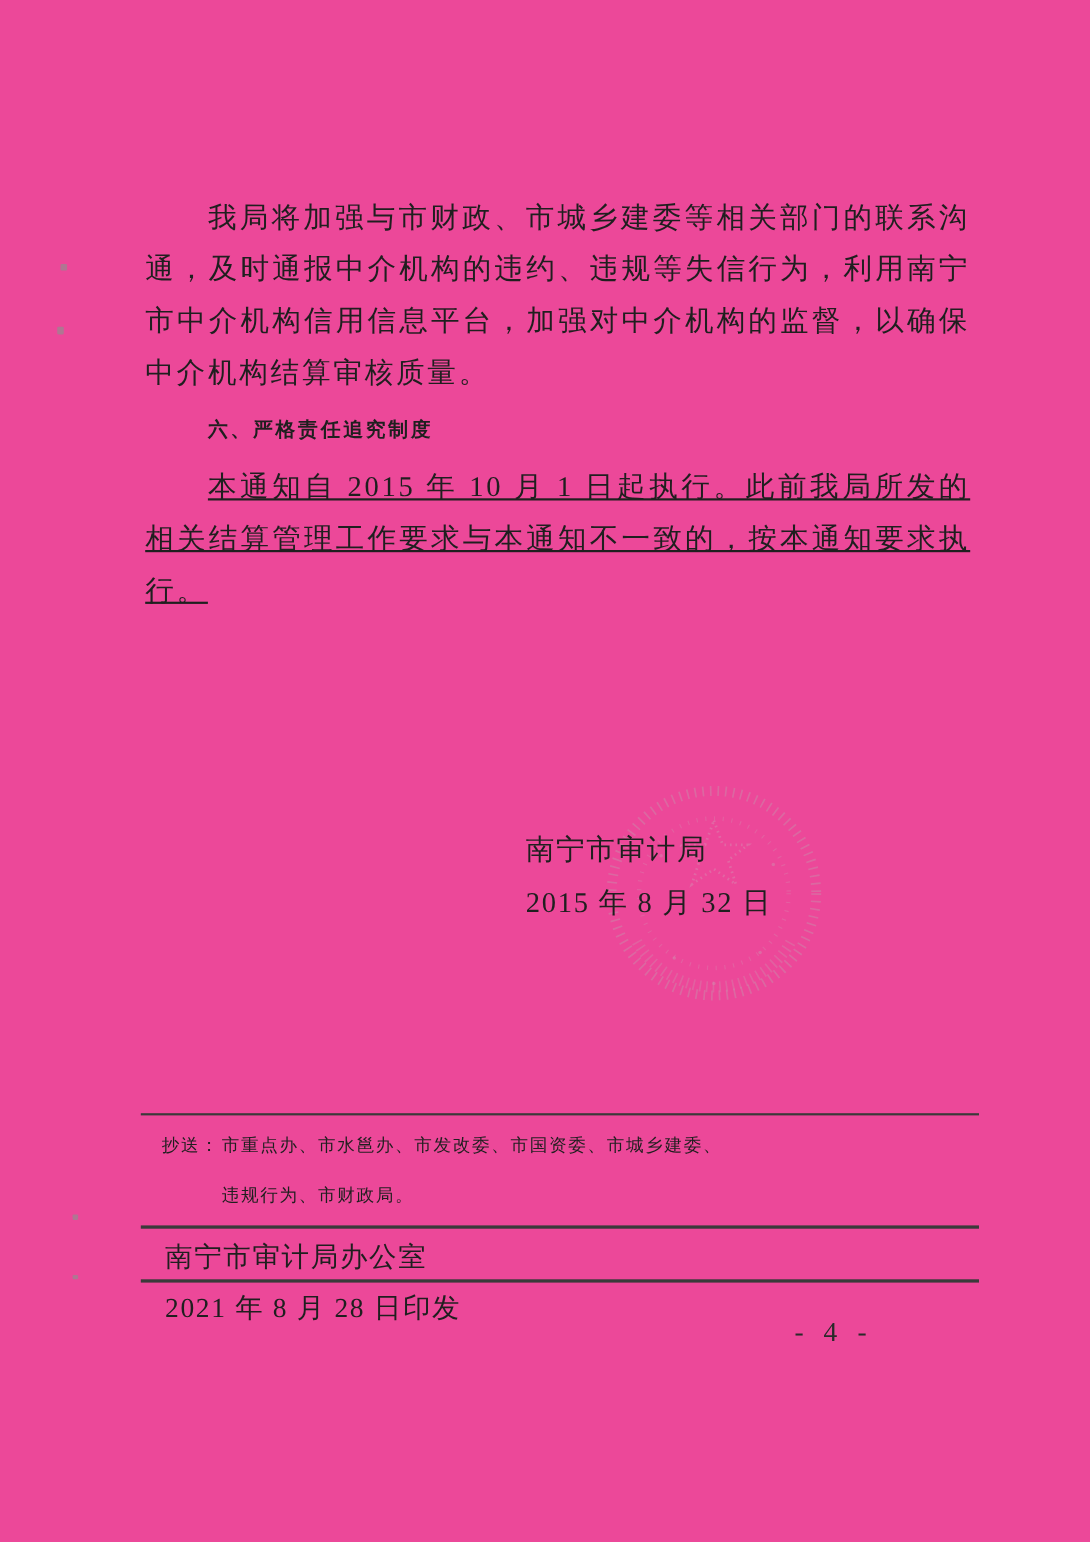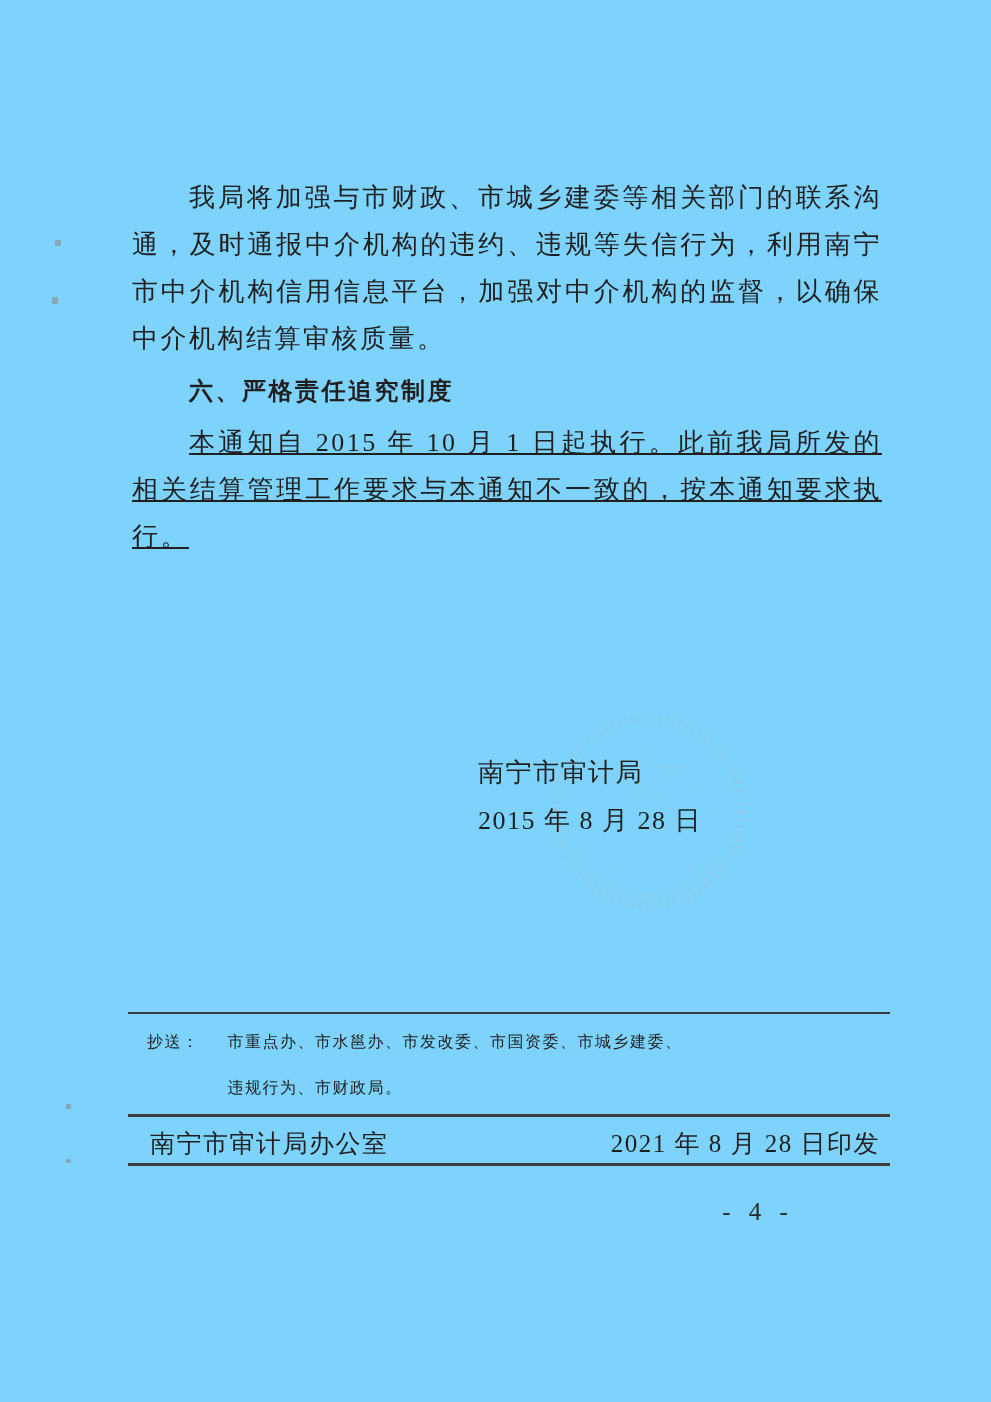--- a/index.html
+++ b/index.html
@@ -2,21 +2,21 @@
 <html><head>
 <meta charset="utf-8">
 <style>
   * { margin: 0; padding: 0; box-sizing: border-box; }
   html, body { background: #e8e8e8; }
   .page {
     position: relative;
     width: 991px;
     height: 1402px;
     margin: 0 auto;
-    background: #7dd3fc;
+    background: #ec4899;
     overflow: hidden;
     font-family: "Liberation Serif", "DejaVu Serif", serif;
     color: #1f1f1f;
   }
 
   
   .body-text {
     position: absolute;
     left: 132px;
     top: 174px;
@@ -24,21 +24,21 @@
     font-size: 26px;
     line-height: 47px;
     letter-spacing: 2.5px;
     text-align: justify;
     text-justify: inter-ideograph;
   }
   .body-text p { text-indent: 57px; }
   .section-heading {
     font-family: "Liberation Sans", "DejaVu Sans", sans-serif;
     font-weight: bold;
-    font-size: 24px;
+    font-size: 18px;
     letter-spacing: 2.5px;
     text-indent: 57px;
     margin-top: 5px;
   }
   .para-3 { margin-top: 5px; text-decoration: underline; }
 
   
   .signature {
     position: absolute;
     left: 478px;
@@ -77,34 +77,35 @@
     position: absolute;
     left: 147px;
     top: 1019px;
     width: 730px;
     display: flex;
     font-size: 16px;
     line-height: 46px;
     letter-spacing: 1.5px;
   }
   .cc-label { flex: 0 0 auto; }
-  .cc-content { flex: 1 1 auto; padding-left: 2px; margin-left: 26px; }
+  .cc-content { flex: 1 1 auto; padding-left: 2px; }
   .cc-line { display: block; }
 
   
   .issuer-row {
     position: absolute;
     left: 150px;
     top: 1121px;
     width: 730px;
     display: flex;
     justify-content: space-between;
     font-size: 25px;
     line-height: 46px;
     letter-spacing: 1.5px;
+    flex-direction: column;
   }
 
   
   .page-number {
     position: absolute;
     left: 698px;
     top: 1189px;
     width: 120px;
     text-align: center;
     font-size: 25px;
@@ -148,21 +149,21 @@
     <polygon points="106,40 114,62 137,62 119,76 126,98 106,84 86,98 93,76 75,62 98,62" fill="none" stroke="#c6c6c6" stroke-width="2.5" stroke-dasharray="1.5 3.5" opacity="0.45"></polygon>
     <circle cx="58" cy="72" r="1.6" fill="#bdbdbd" opacity="0.5"></circle>
     <circle cx="160" cy="80" r="1.6" fill="#bdbdbd" opacity="0.5"></circle>
     <circle cx="70" cy="165" r="1.6" fill="#bdbdbd" opacity="0.5"></circle>
     <circle cx="148" cy="160" r="1.6" fill="#bdbdbd" opacity="0.5"></circle>
     <circle cx="106" cy="188" r="1.6" fill="#bdbdbd" opacity="0.5"></circle>
   </svg>
 
   <div class="signature">
     <div>南宁市审计局</div>
-    <div>2015 年 8 月 28 日</div>
+    <div>2015 年 8 月 32 日</div>
   </div>
 
   <div class="rule rule-top"></div>
 
   <div class="cc-block">
     <span class="cc-label">抄送：</span>
     <span class="cc-content">
       <span class="cc-line">市重点办、市水邕办、市发改委、市国资委、市城乡建委、</span>
       <span class="cc-line">违规行为、市财政局。</span>
     </span>

